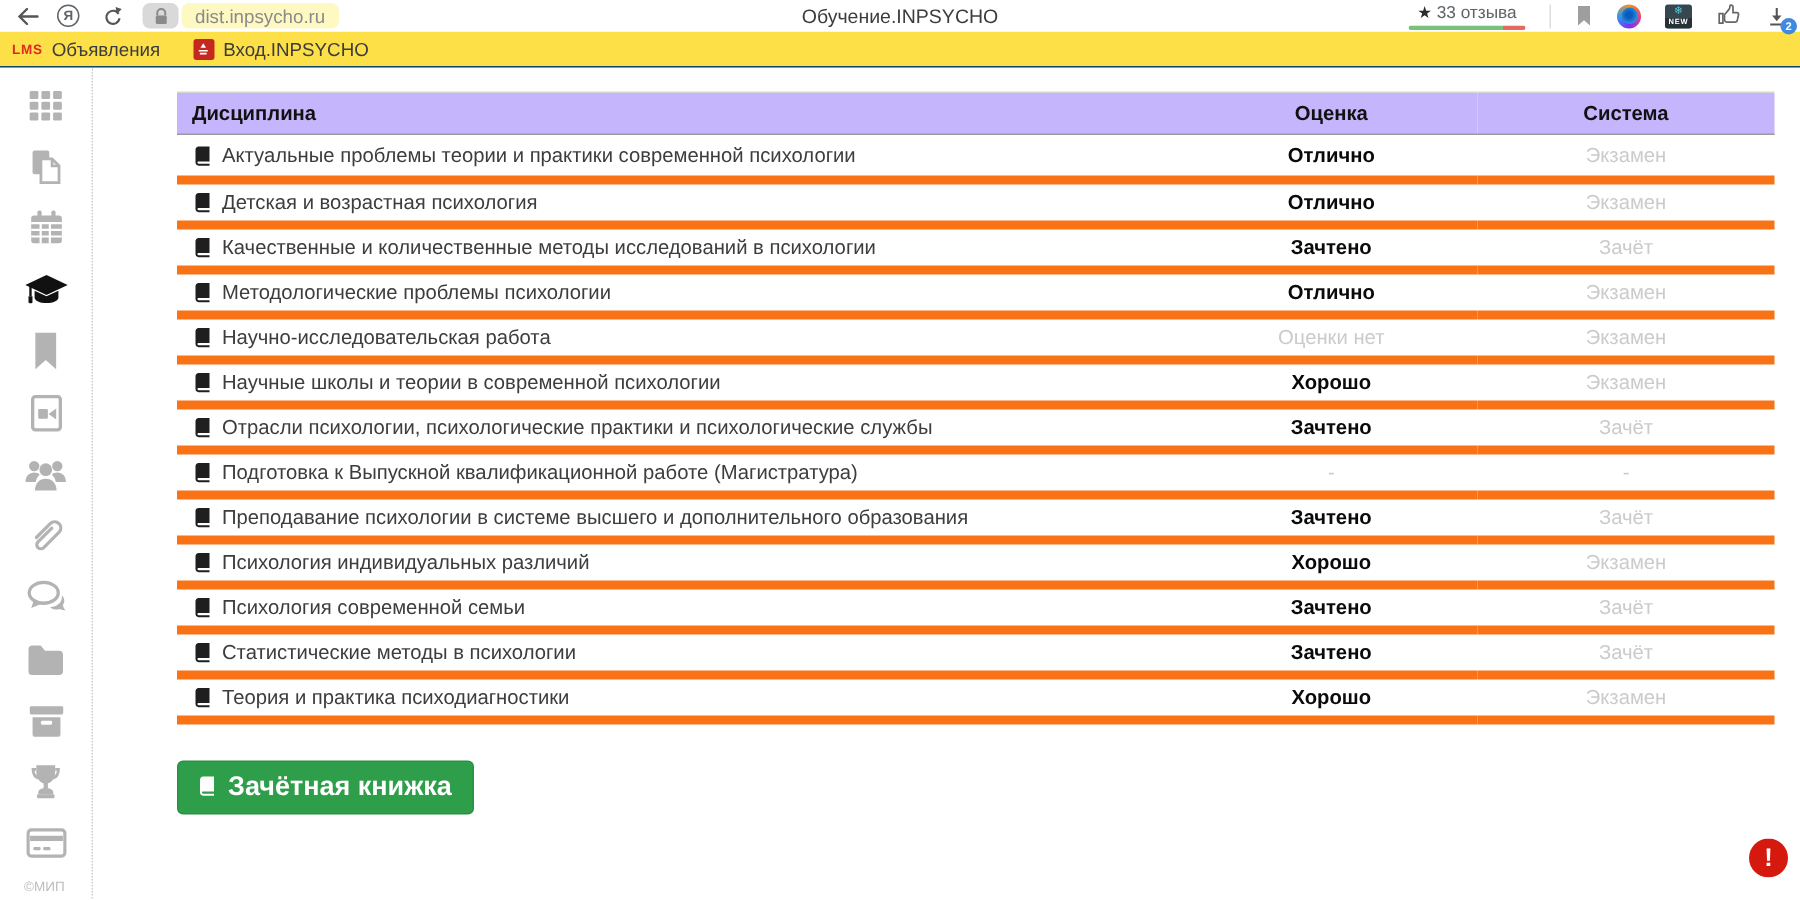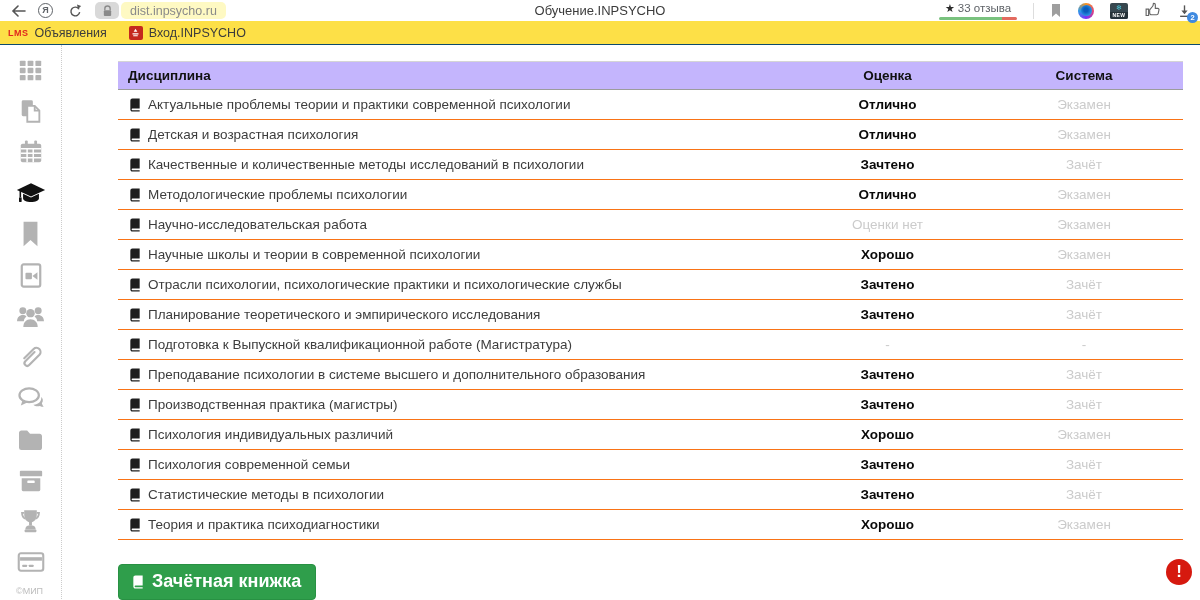--- a/index.html
+++ b/index.html
@@ -41,21 +41,21 @@
   .side-icon { width:30px; height:26px; display:flex; align-items:center; justify-content:center; color:#b3b3b3; cursor:pointer; }
   .side-icon.active { color:#111; }
   .sidebar-footer { position:absolute; bottom:3px; left:3px; font-size:9px; color:#bdbdbd;margin-left:13px; }
 
   .main { flex:1; padding:16px 17px 0 56px; }
   table.grades { width:100%; border-collapse:collapse; }
   .grades th { background:#c4b5fd; border-top:1px solid #d5d5d5; border-bottom:1px solid #9c9c9c; height:28px; font-size:13.5px; color:#111; }
   .grades th.c-disc { text-align:left; padding-left:10px; }
   .grades th.c-grade { width:195px; text-align:center; }
   .grades th.c-sys { width:198px; text-align:center; }
-  .grades td { border-bottom:1px solid #f97316; height:30px; font-size:13.5px; }
+  .grades td { border-bottom:6px solid #f97316; height:30px; font-size:13.5px; }
   .grades tr { cursor:pointer; }
   .cell-disc { color:#3d3d3d; padding-left:10px; }
   .cell-disc .book-icon { color:#1f1f1f; vertical-align:-3px; margin-right:6px; }
   .cell-grade { text-align:center; font-weight:bold; color:#0a0a0a; }
   .cell-grade.muted { font-weight:normal; color:#cbcbcb; }
   .cell-sys { text-align:center; color:#cbcbcb; }
 
   .gradebook-btn { margin-top:24px; display:inline-flex; align-items:center; gap:7px; background:#2f9e4b; border:1px solid #289143; color:#fff; font-weight:bold; font-size:18px; padding:6px 14px 7px 12px; border-radius:4px; cursor:pointer; font-family:inherit;text-align:center; }
   .alert-fab { position:fixed; right:8px; bottom:15px; width:26px; height:26px; border-radius:50%; background:#d6190f; color:#fff; display:flex; align-items:center; justify-content:center; font-size:17px; font-weight:bold; cursor:pointer; }
   svg { display:block; }
@@ -303,51 +303,37 @@
   </tr>
 
   <tr>
     <td class="cell-disc"><svg class="book-icon" width="14" height="14" viewBox="0 0 24 24" fill="currentColor" style="display:inline-block">
                 <path d="M20 1H7.5C5.6 1 4 2.6 4 4.5v15C4 21.4 5.6 23 7.5 23H20v-2.2H7.5c-.7 0-1.3-.6-1.3-1.3s.6-1.3 1.3-1.3H20V1z"></path>
               </svg><span>Отрасли психологии, психологические практики и психологические службы</span></td>
     <td class="cell-grade">Зачтено</td>
     <td class="cell-sys">Зачёт</td>
   </tr>
 
-  <tr>
-    <td class="cell-disc"><svg class="book-icon" width="14" height="14" viewBox="0 0 24 24" fill="currentColor" style="display:inline-block">
-                <path d="M20 1H7.5C5.6 1 4 2.6 4 4.5v15C4 21.4 5.6 23 7.5 23H20v-2.2H7.5c-.7 0-1.3-.6-1.3-1.3s.6-1.3 1.3-1.3H20V1z"></path>
-              </svg><span>Планирование теоретического и эмпирического исследования</span></td>
-    <td class="cell-grade">Зачтено</td>
-    <td class="cell-sys">Зачёт</td>
-  </tr>
 
   <tr>
     <td class="cell-disc"><svg class="book-icon" width="14" height="14" viewBox="0 0 24 24" fill="currentColor" style="display:inline-block">
                 <path d="M20 1H7.5C5.6 1 4 2.6 4 4.5v15C4 21.4 5.6 23 7.5 23H20v-2.2H7.5c-.7 0-1.3-.6-1.3-1.3s.6-1.3 1.3-1.3H20V1z"></path>
               </svg><span>Подготовка к Выпускной квалификационной работе (Магистратура)</span></td>
     <td class="cell-grade muted">-</td>
     <td class="cell-sys">-</td>
   </tr>
 
   <tr>
     <td class="cell-disc"><svg class="book-icon" width="14" height="14" viewBox="0 0 24 24" fill="currentColor" style="display:inline-block">
                 <path d="M20 1H7.5C5.6 1 4 2.6 4 4.5v15C4 21.4 5.6 23 7.5 23H20v-2.2H7.5c-.7 0-1.3-.6-1.3-1.3s.6-1.3 1.3-1.3H20V1z"></path>
               </svg><span>Преподавание психологии в системе высшего и дополнительного образования</span></td>
     <td class="cell-grade">Зачтено</td>
     <td class="cell-sys">Зачёт</td>
   </tr>
 
-  <tr>
-    <td class="cell-disc"><svg class="book-icon" width="14" height="14" viewBox="0 0 24 24" fill="currentColor" style="display:inline-block">
-                <path d="M20 1H7.5C5.6 1 4 2.6 4 4.5v15C4 21.4 5.6 23 7.5 23H20v-2.2H7.5c-.7 0-1.3-.6-1.3-1.3s.6-1.3 1.3-1.3H20V1z"></path>
-              </svg><span>Производственная практика (магистры)</span></td>
-    <td class="cell-grade">Зачтено</td>
-    <td class="cell-sys">Зачёт</td>
-  </tr>
 
   <tr>
     <td class="cell-disc"><svg class="book-icon" width="14" height="14" viewBox="0 0 24 24" fill="currentColor" style="display:inline-block">
                 <path d="M20 1H7.5C5.6 1 4 2.6 4 4.5v15C4 21.4 5.6 23 7.5 23H20v-2.2H7.5c-.7 0-1.3-.6-1.3-1.3s.6-1.3 1.3-1.3H20V1z"></path>
               </svg><span>Психология индивидуальных различий</span></td>
     <td class="cell-grade">Хорошо</td>
     <td class="cell-sys">Экзамен</td>
   </tr>
 
   <tr>

